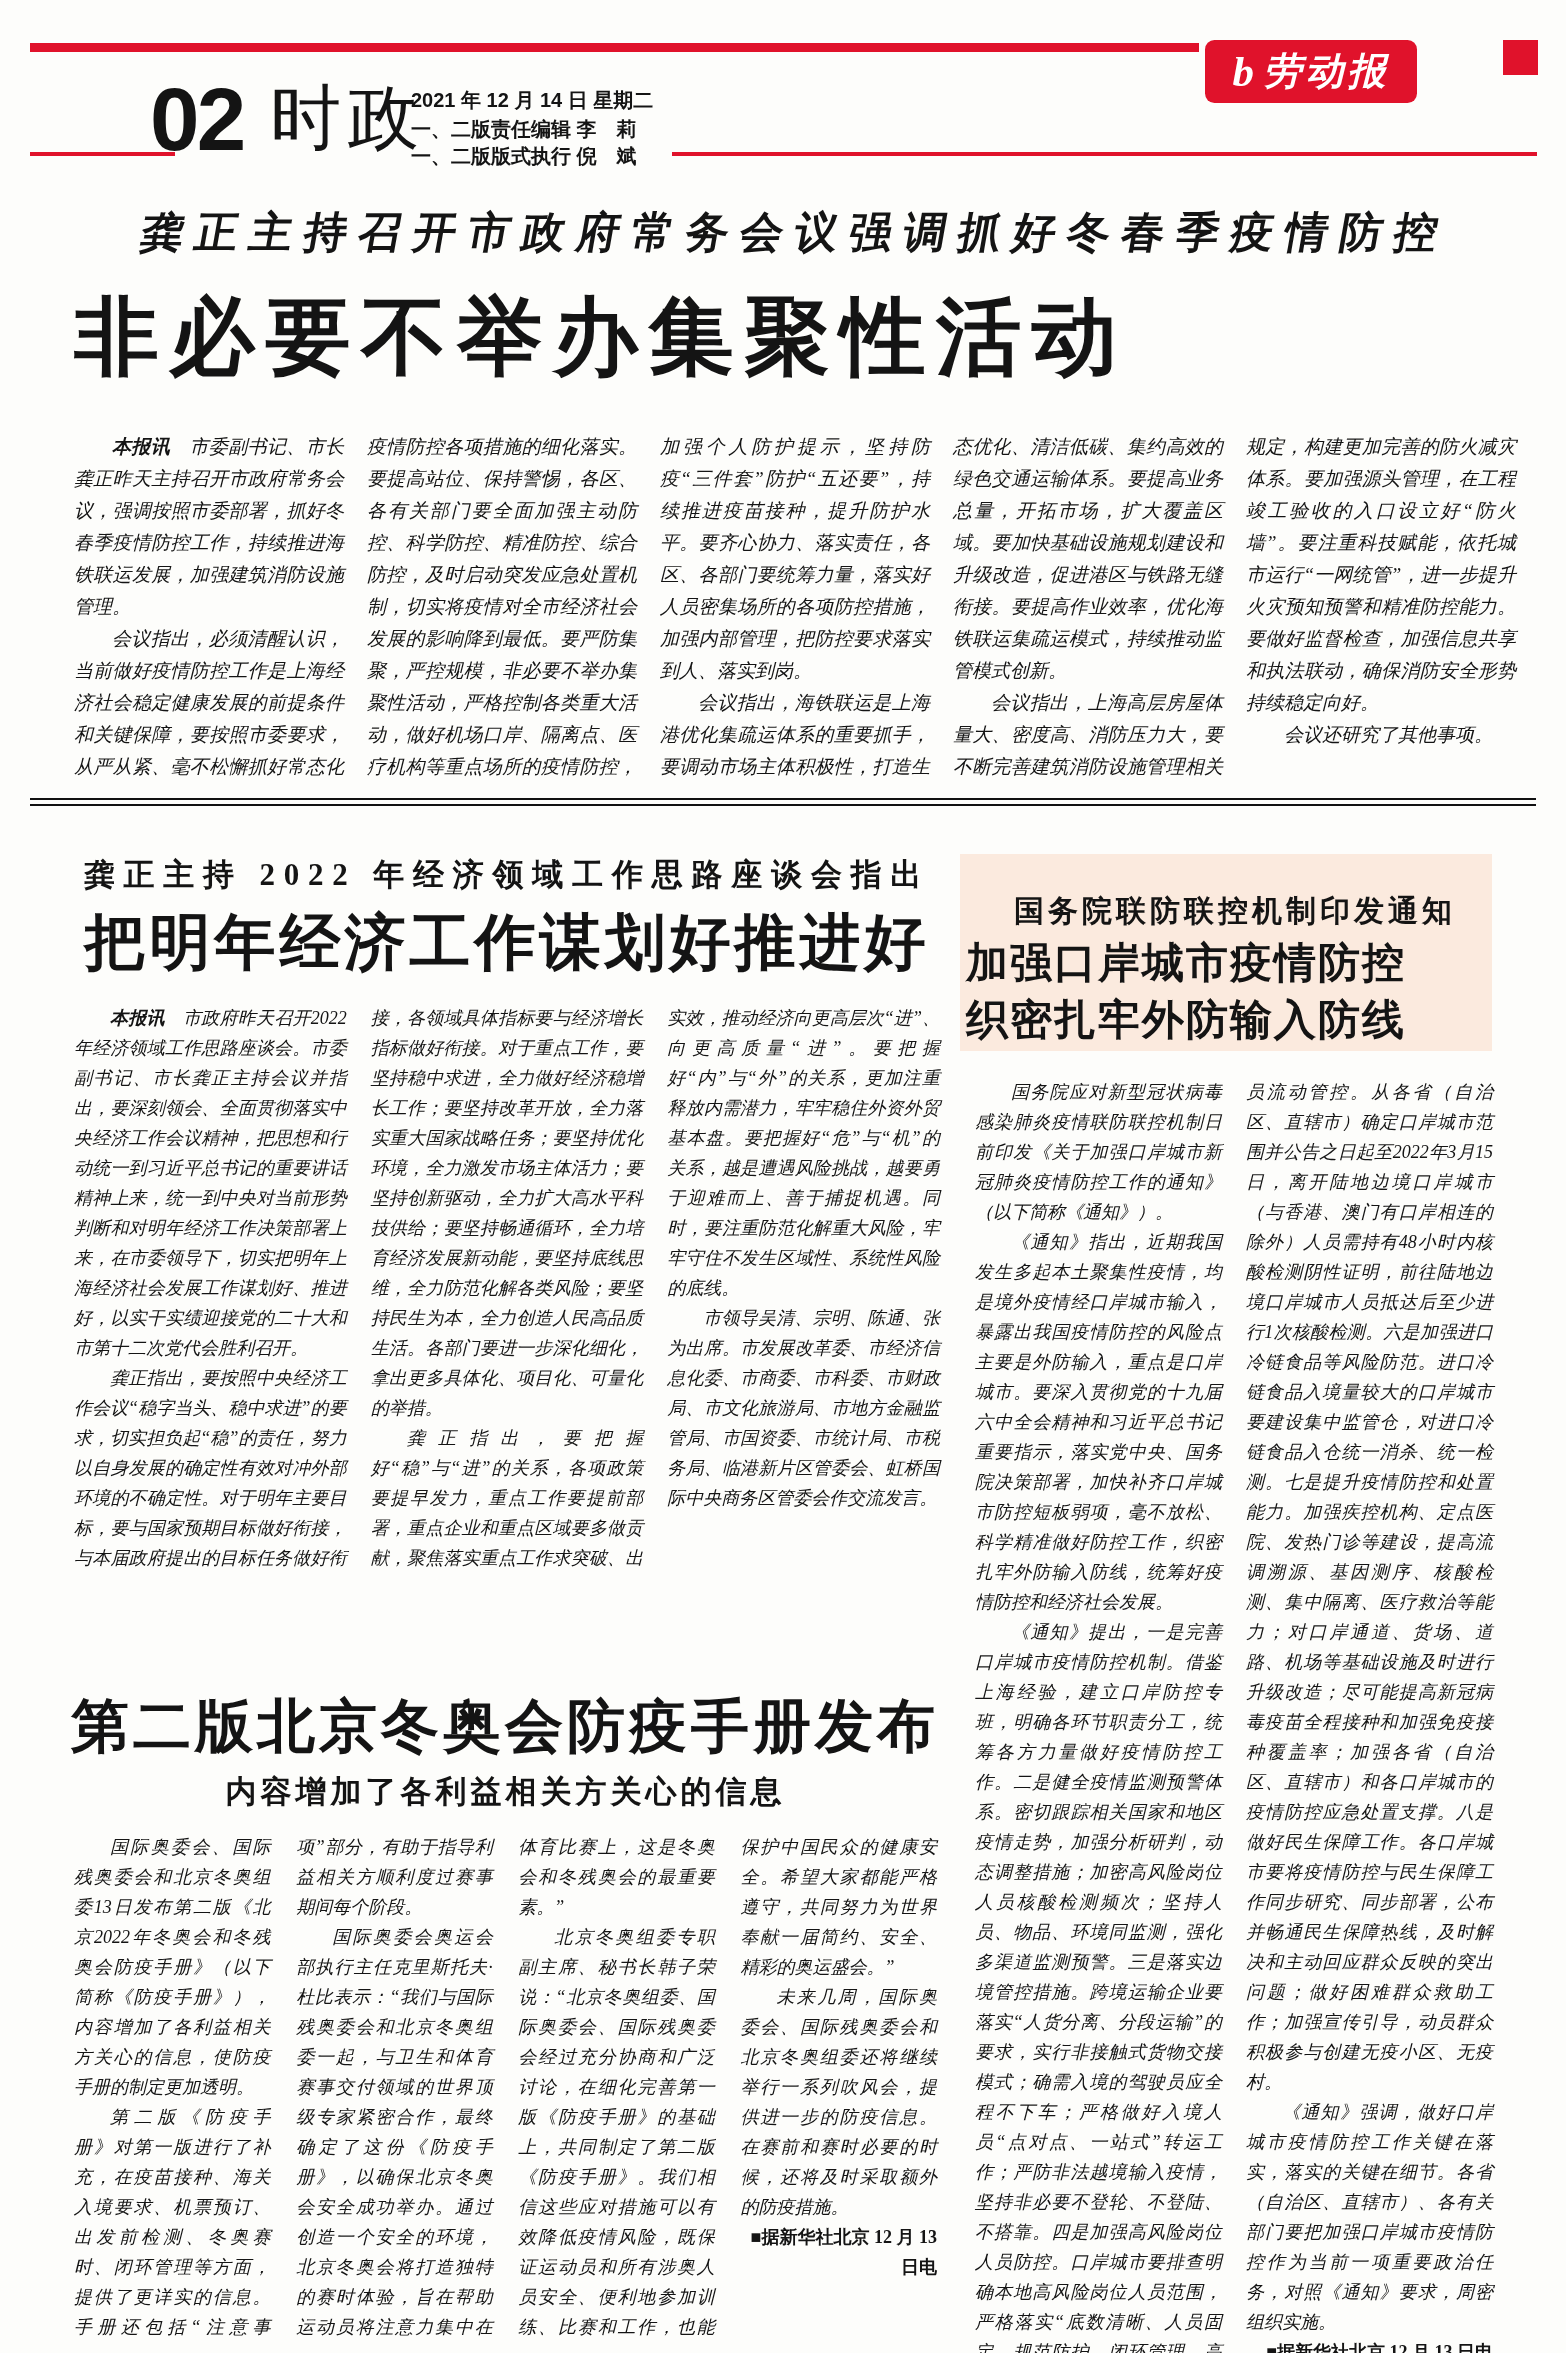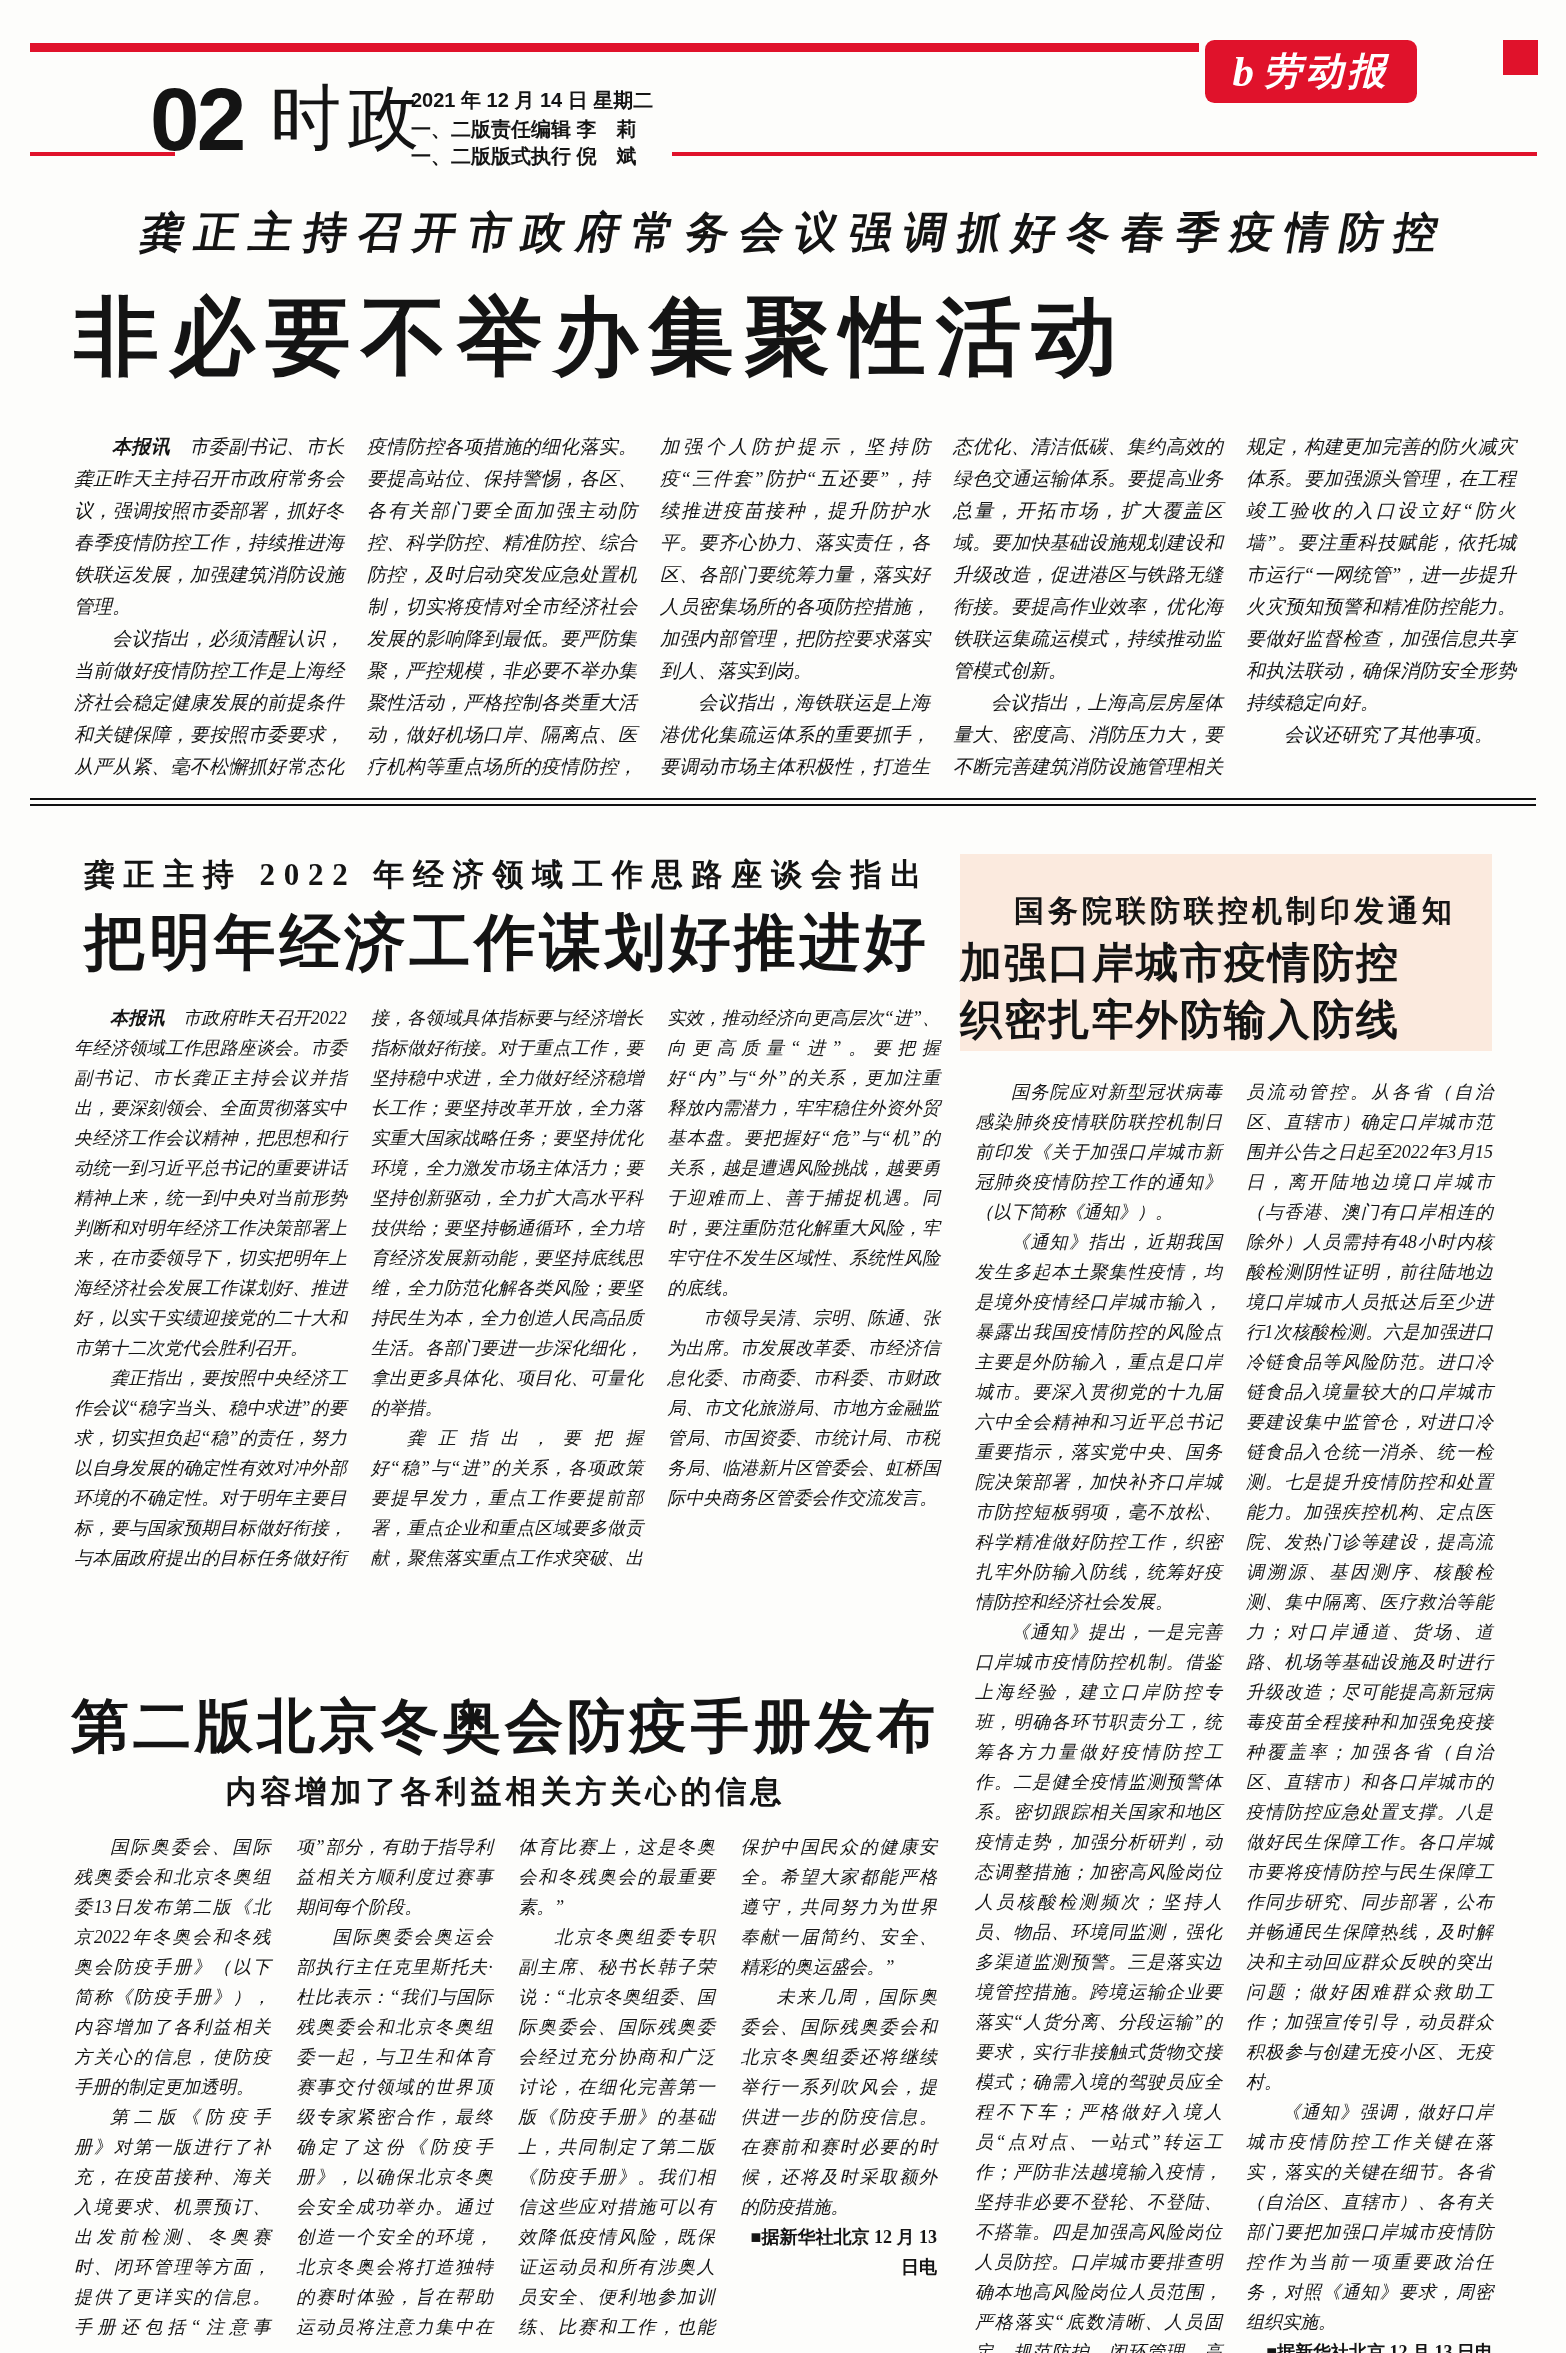--- a/index.html
+++ b/index.html
@@ -42,21 +42,21 @@
   #a2kicker{left:74px;top:854px;width:866px;text-align:center;font-weight:700;
             font-size:31px;letter-spacing:8.8px;white-space:nowrap;}
   #a2headline{left:74px;top:902px;width:866px;text-align:center;font-weight:900;
             font-size:61px;letter-spacing:4px;white-space:nowrap;}
   #a2body{left:74px;top:1003px;width:866px;column-count:3;column-gap:24px;
           font-size:18px;line-height:30px;}
   
   #boxhead{left:960px;top:854px;width:532px;height:197px;background:#fbeade;}
   #a3kicker{left:960px;top:891px;width:532px;text-align:center;font-weight:700;
             font-size:30px;letter-spacing:4px;margin-left:9px;}
-  #a3headline{left:960px;top:935px;width:452px;text-align:left;font-weight:900;
+  #a3headline{left:960px;top:935px;width:452px;text-align:center;font-weight:900;
             font-size:42px;line-height:57px;letter-spacing:2px;}
   #a3body{left:975px;top:1077px;width:518px;column-count:2;column-gap:24px;
           font-size:18px;line-height:30px;}
   
   #a4headline{left:71px;top:1688px;width:866px;text-align:center;font-weight:900;
             font-size:58px;letter-spacing:4px;white-space:nowrap;}
   #a4subheadline{left:74px;top:1771px;width:863px;text-align:center;font-weight:700;
             font-size:31px;letter-spacing:4px;white-space:nowrap;}
   #a4body{left:74px;top:1832px;width:863px;column-count:4;column-gap:25.6px;
           font-size:18px;line-height:30px;}

